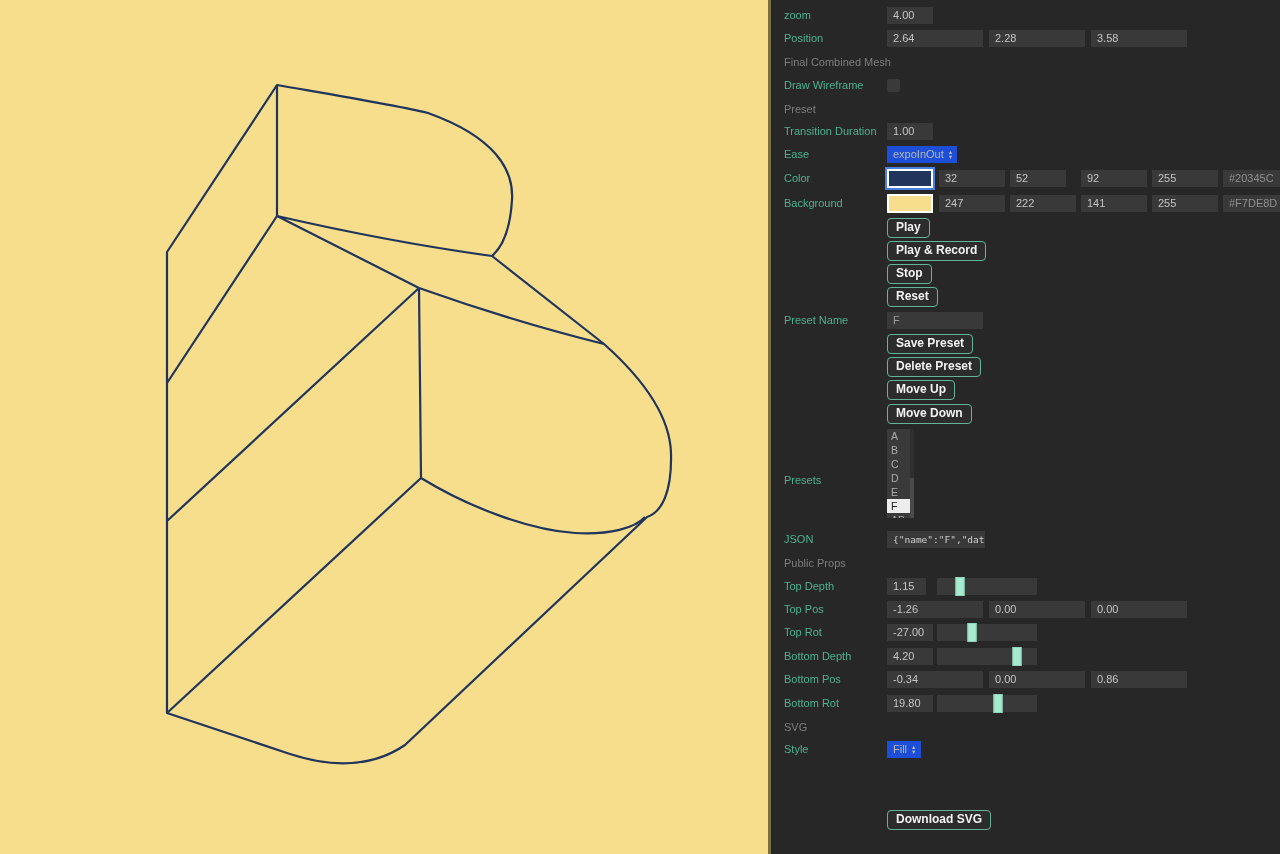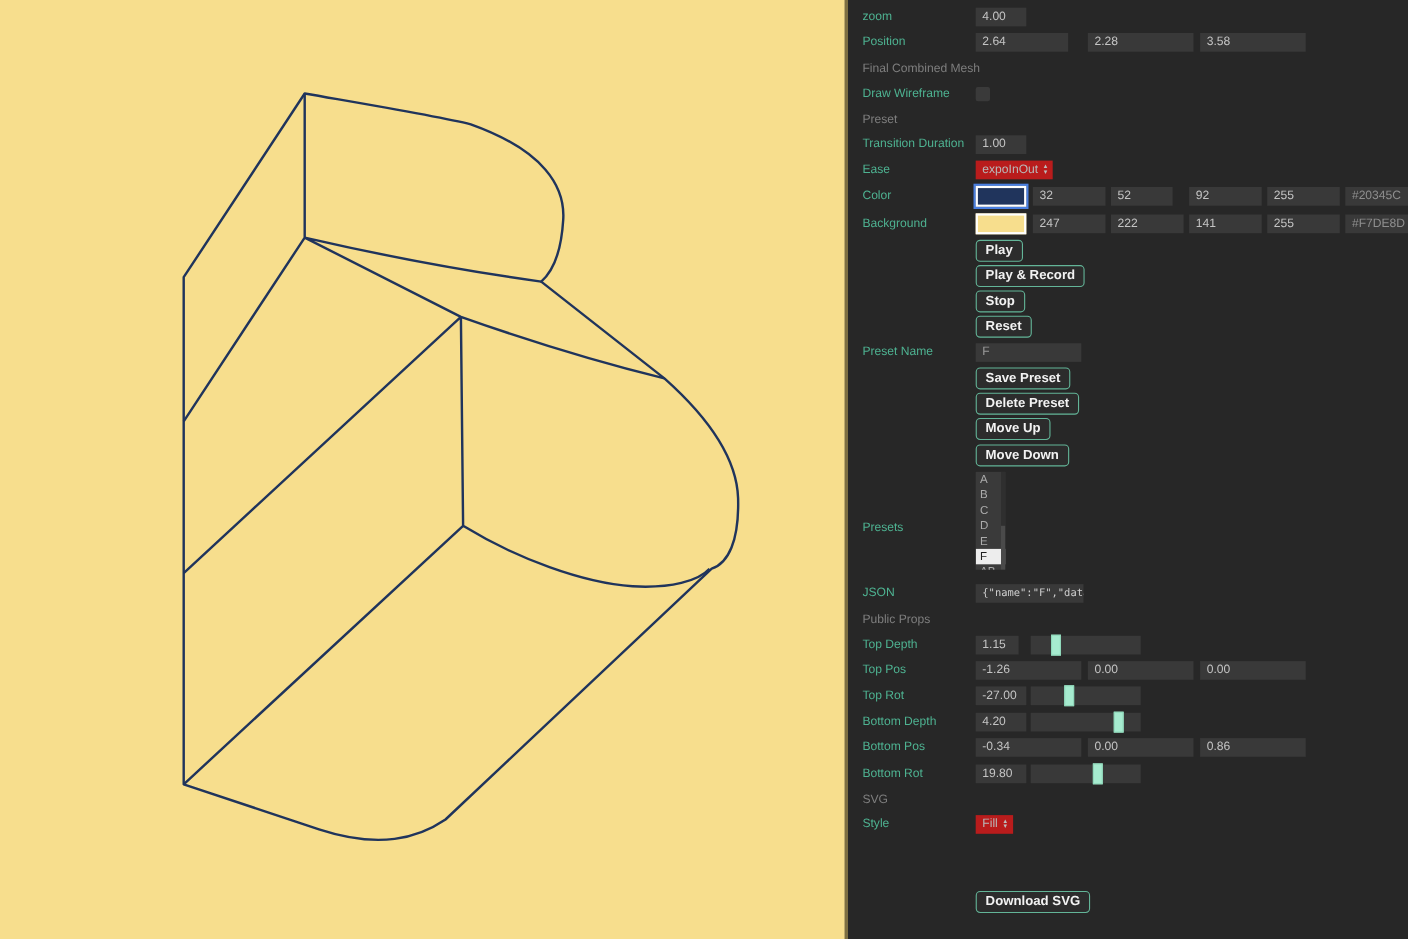--- a/index.html
+++ b/index.html
@@ -28,21 +28,21 @@
   .handle { position:absolute; top:-1px; width:9px; height:19px; background:#a6ebcf;
             border:1px solid #8fd9ba; transform:translateX(-50%); }
 
   .btn { display:inline-block; padding:2px 8px 3px 8px; border:1px solid #63b598; border-radius:4px;
          color:#f2f2f2; background:#2c2c2c; font-weight:700; font-size:12px; line-height:13px;
          white-space:nowrap; }
 
   .checkbox { position:absolute; left:0; top:2px; width:13px; height:13px; background:#3a3a3a;
               border-radius:2px; }
 
-  .select { position:absolute; top:0; height:17px; background:#b91c1c; color:#b9b9b9;
+  .select { position:absolute; top:0; height:17px; background:#1d4ed8; color:#b9b9b9;
             line-height:17px; padding:0 4px 0 6px; display:flex; align-items:center; gap:4px; }
   .arrows { display:flex; flex-direction:column; justify-content:center; line-height:5px;
             font-size:5.5px; color:#bdbdbd; }
 
   .swatch { position:absolute; top:-1px; width:46px; height:19px; border:2px solid #ffffff; }
   .swatch.focused { box-shadow:0 0 0 2px #4a7fe0; }
   .hexbox { color:#8e8e8e; }
 
   .listbox { position:absolute; left:116px; top:0; width:27px; height:89px; background:#3a3a3a;
              overflow:hidden; }
@@ -64,21 +64,21 @@
 
 <div class="panel">
 
   <div class="row" style="top:7px">
     <span class="lbl">zoom</span>
     <span class="tbox" style="left:116px;width:46px">4.00</span>
   </div>
 
   <div class="row" style="top:30px">
     <span class="lbl">Position</span>
-    <span class="tbox" style="left:116px;width:84px">2.64</span>
+    <span class="tbox" style="left:116px;width:96px">2.64</span>
     <span class="tbox" style="left:218px;width:96px">2.28</span>
     <span class="tbox" style="left:320px;width:96px">3.58</span>
   </div>
 
   <div class="row" style="top:54px">
     <span class="sec">Final Combined Mesh</span>
   </div>
 
   <div class="row" style="top:77px">
     <span class="lbl">Draw Wireframe</span>

